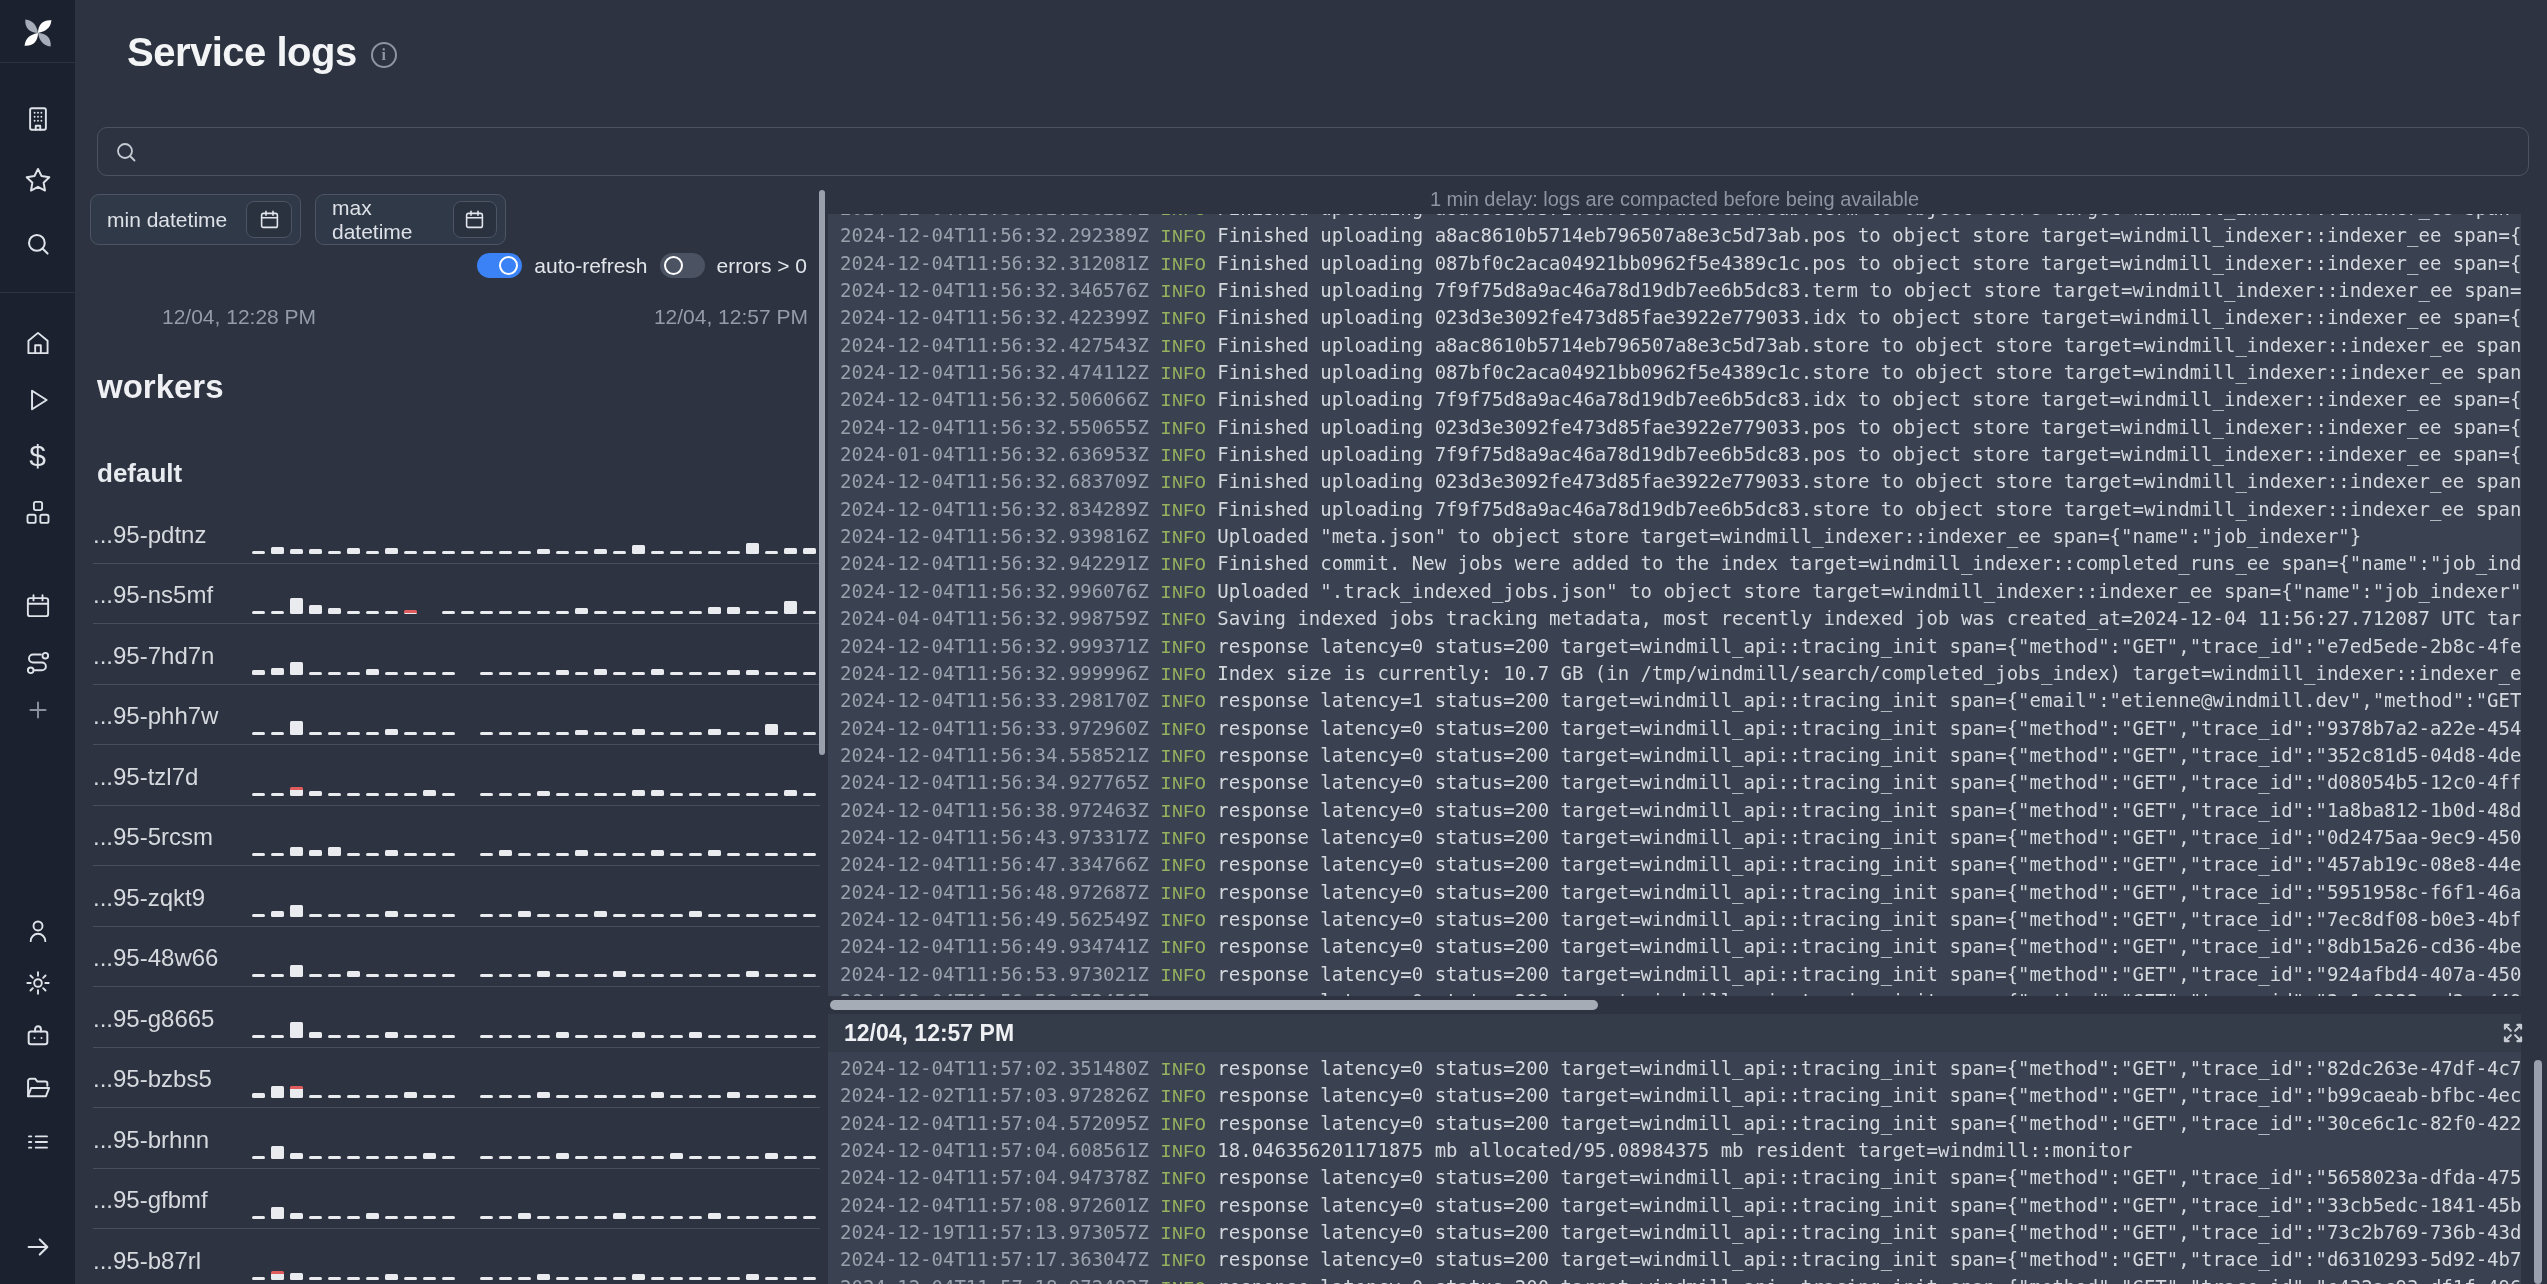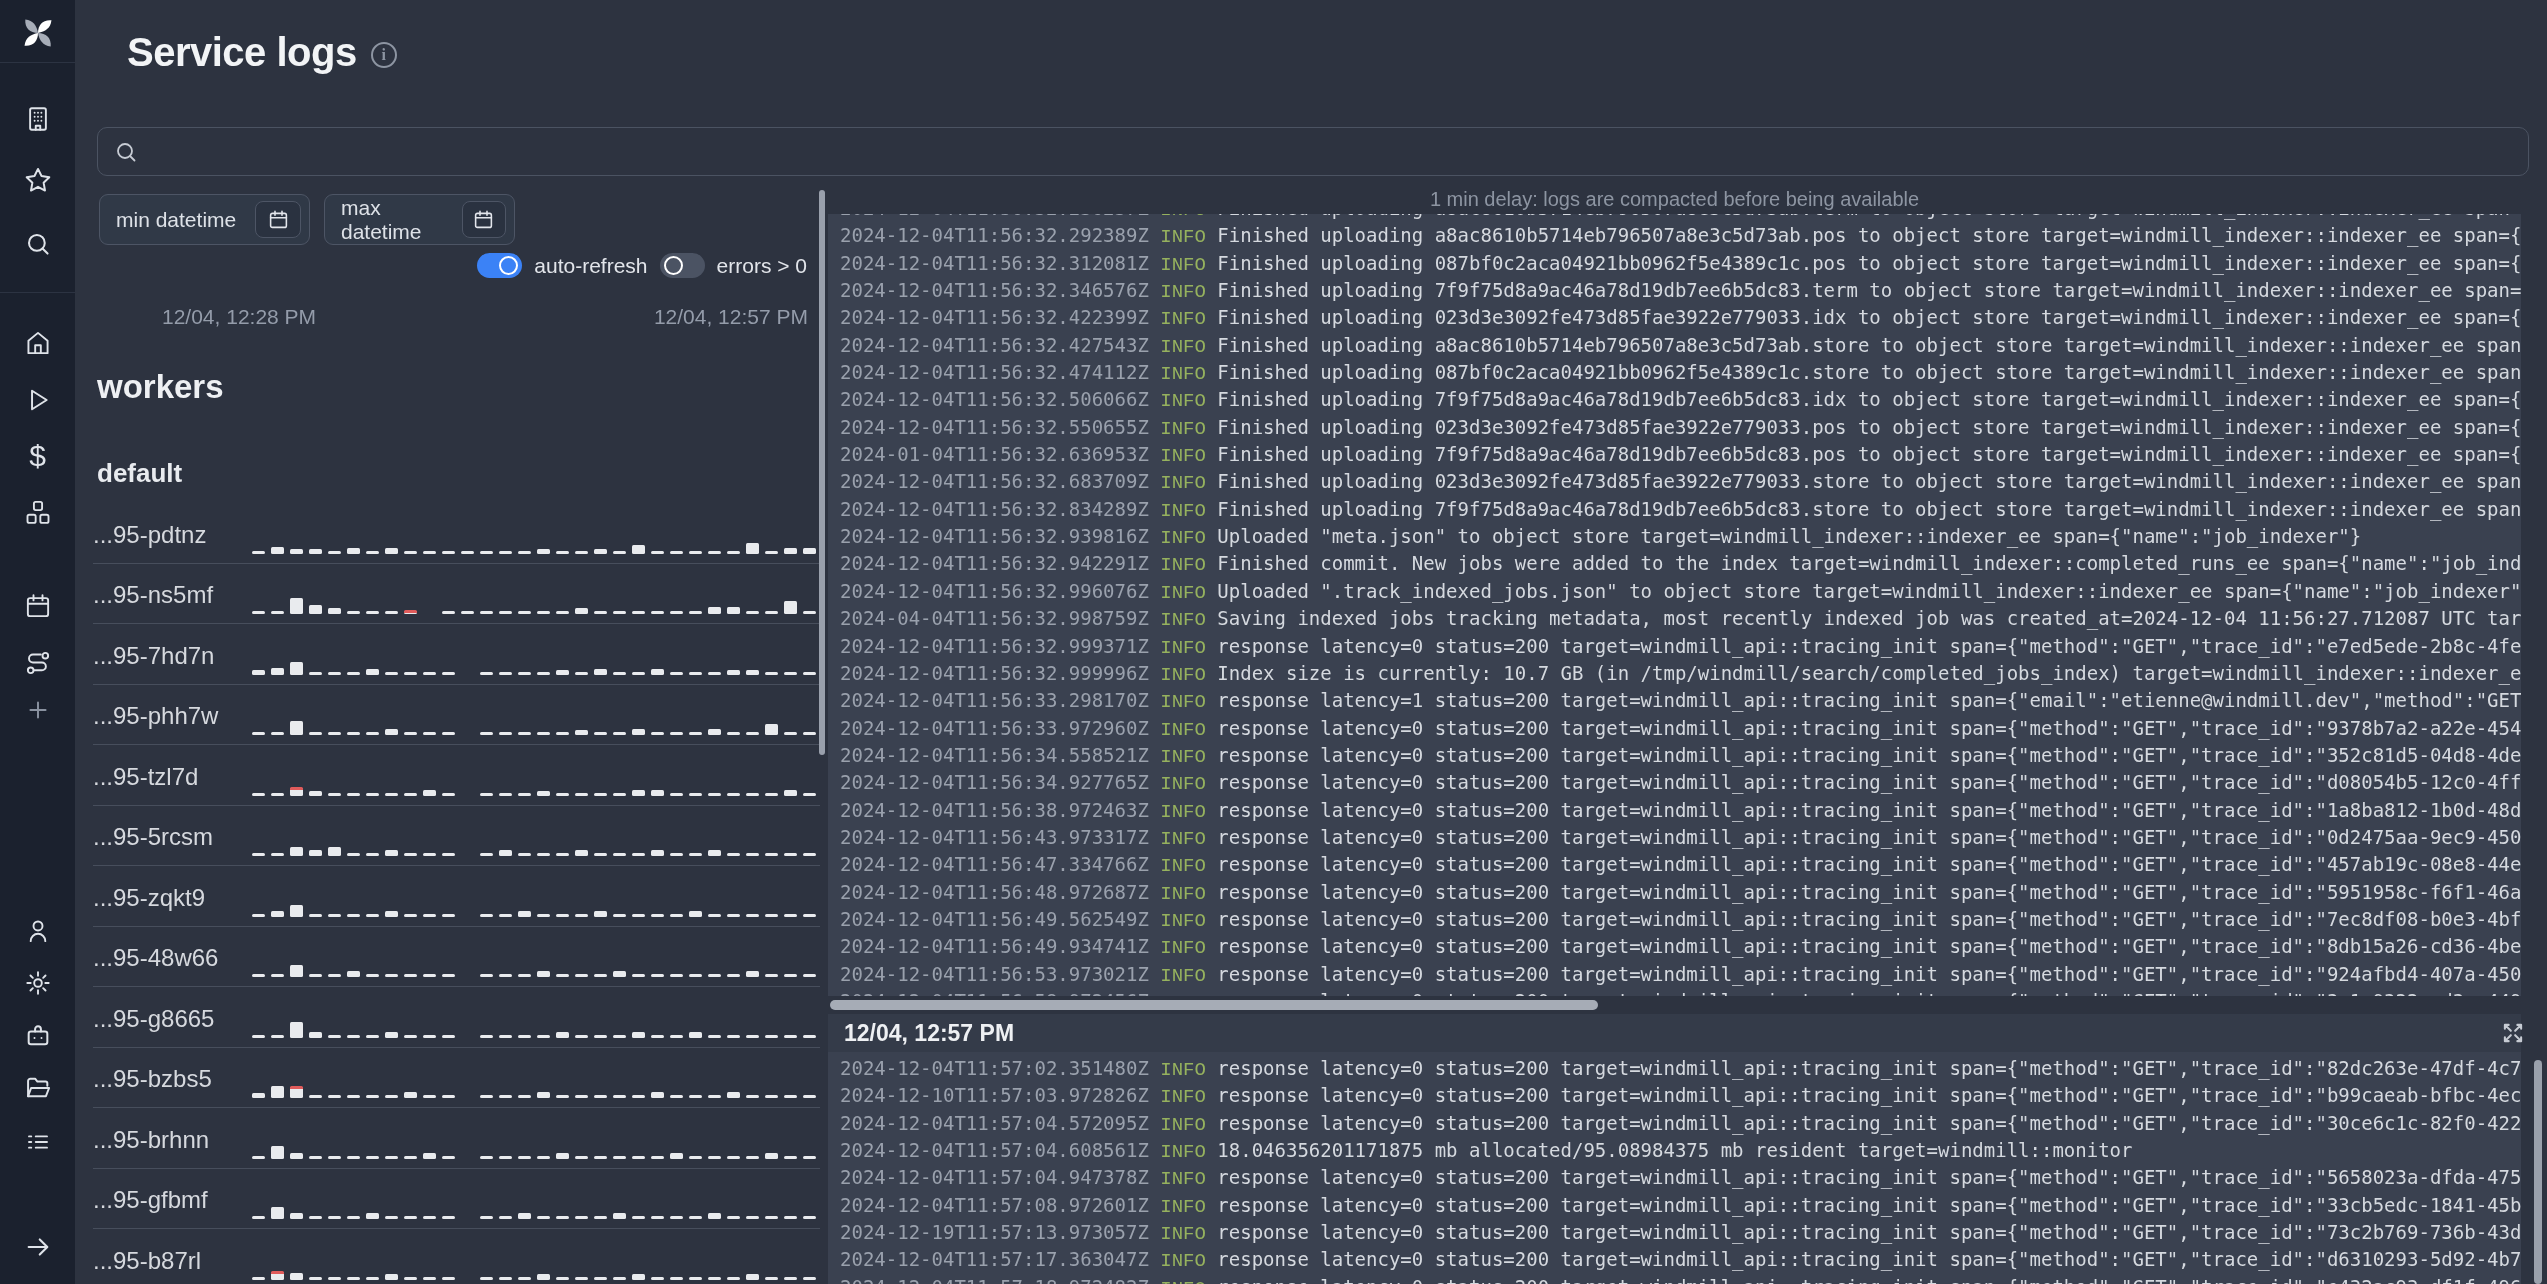--- a/index.html
+++ b/index.html
@@ -24,21 +24,21 @@
   .info-icon { width:26px; height:26px; border:2px solid #8d95a2; border-radius:50%;
     color:#8d95a2; font-size:16px; font-weight:700; display:flex; align-items:center;
     justify-content:center; font-family:"Liberation Serif", serif; margin-top:4px; }
 
   .search-bar { position:absolute; left:22px; top:127px; width:2432px; height:49px;
     border:1.5px solid #4b5362; border-radius:10px; display:flex; align-items:center;
     padding-left:16px; background:transparent; }
   .search-bar input { flex:1; background:transparent; border:none; outline:none;
     color:#e6e9ee; font-size:21px; margin-left:12px; font-family:"Liberation Sans", sans-serif; }
 
-  .filters { position:absolute; left:24px; top:194px; display:flex; gap:14px; }
+  .filters { position:absolute; left:15px; top:194px; display:flex; gap:14px; }
   .filter-box { height:51px; background:#303947; border:1px solid #4d5565; border-radius:9px;
     display:flex; align-items:center; color:#dde1e7; font-size:21px; cursor:pointer; }
   .fb-min { width:211px; padding:0 8px 0 16px; justify-content:space-between; }
   .fb-files { width:290px; padding:0 0 0 14px; }
   .fb-max { width:191px; padding:0 8px 0 16px; justify-content:space-between; overflow:hidden; }
   .cal-btn { width:46px; height:37px; background:#2a3240; border:1px solid #4d5565;
     border-radius:8px; display:flex; align-items:center; justify-content:center; color:#e3e6ec; }
   .fb-files .label { margin:0 14px 0 12px; white-space:nowrap; }
   .fb-files .vsep { width:1px; height:100%; background:#4d5565; margin-left:auto; }
   .fb-files .chev { width:56px; display:flex; align-items:center; justify-content:center; color:#dde1e7; }
@@ -795,21 +795,21 @@
           <path d="M10 10 4.5 4.5M8 4.5H4.5V8"></path>
           <path d="m14 10 5.5-5.5M16 4.5h3.5V8"></path>
           <path d="m14 14 5.5 5.5M19.5 16v3.5H16"></path>
           <path d="M10 14 4.5 19.5M8 19.5H4.5V16"></path>
         </svg>
       </span>
 
       <div class="log-block block2">
         <div class="log-lines">
             <div class="log-line"><span class="ts">2024-12-04T11:57:02.351480Z </span><span class="lvl">INFO</span><span class="msg"> response latency=0 status=200 target=windmill_api::tracing_init span={"method":"GET","trace_id":"82dc263e-47df-4c7a-b</span></div>
-            <div class="log-line"><span class="ts">2024-12-10T11:57:03.972826Z </span><span class="lvl">INFO</span><span class="msg"> response latency=0 status=200 target=windmill_api::tracing_init span={"method":"GET","trace_id":"b99caeab-bfbc-4ec1-8</span></div>
+            <div class="log-line"><span class="ts">2024-12-02T11:57:03.972826Z </span><span class="lvl">INFO</span><span class="msg"> response latency=0 status=200 target=windmill_api::tracing_init span={"method":"GET","trace_id":"b99caeab-bfbc-4ec1-8</span></div>
             <div class="log-line"><span class="ts">2024-12-04T11:57:04.572095Z </span><span class="lvl">INFO</span><span class="msg"> response latency=0 status=200 target=windmill_api::tracing_init span={"method":"GET","trace_id":"30ce6c1c-82f0-4227-9</span></div>
             <div class="log-line"><span class="ts">2024-12-04T11:57:04.608561Z </span><span class="lvl">INFO</span><span class="msg"> 18.046356201171875 mb allocated/95.08984375 mb resident target=windmill::monitor</span></div>
             <div class="log-line"><span class="ts">2024-12-04T11:57:04.947378Z </span><span class="lvl">INFO</span><span class="msg"> response latency=0 status=200 target=windmill_api::tracing_init span={"method":"GET","trace_id":"5658023a-dfda-475b-9</span></div>
             <div class="log-line"><span class="ts">2024-12-04T11:57:08.972601Z </span><span class="lvl">INFO</span><span class="msg"> response latency=0 status=200 target=windmill_api::tracing_init span={"method":"GET","trace_id":"33cb5edc-1841-45b3-8</span></div>
             <div class="log-line"><span class="ts">2024-12-19T11:57:13.973057Z </span><span class="lvl">INFO</span><span class="msg"> response latency=0 status=200 target=windmill_api::tracing_init span={"method":"GET","trace_id":"73c2b769-736b-43de-a</span></div>
             <div class="log-line"><span class="ts">2024-12-04T11:57:17.363047Z </span><span class="lvl">INFO</span><span class="msg"> response latency=0 status=200 target=windmill_api::tracing_init span={"method":"GET","trace_id":"d6310293-5d92-4b72-a</span></div>
             <div class="log-line"><span class="ts">2024-12-04T11:57:18.972482Z </span><span class="lvl">INFO</span><span class="msg"> response latency=0 status=200 target=windmill_api::tracing_init span={"method":"GET","trace_id":"e432ac93-df1f-496e-9</span></div>
           </div>
       </div>
 

